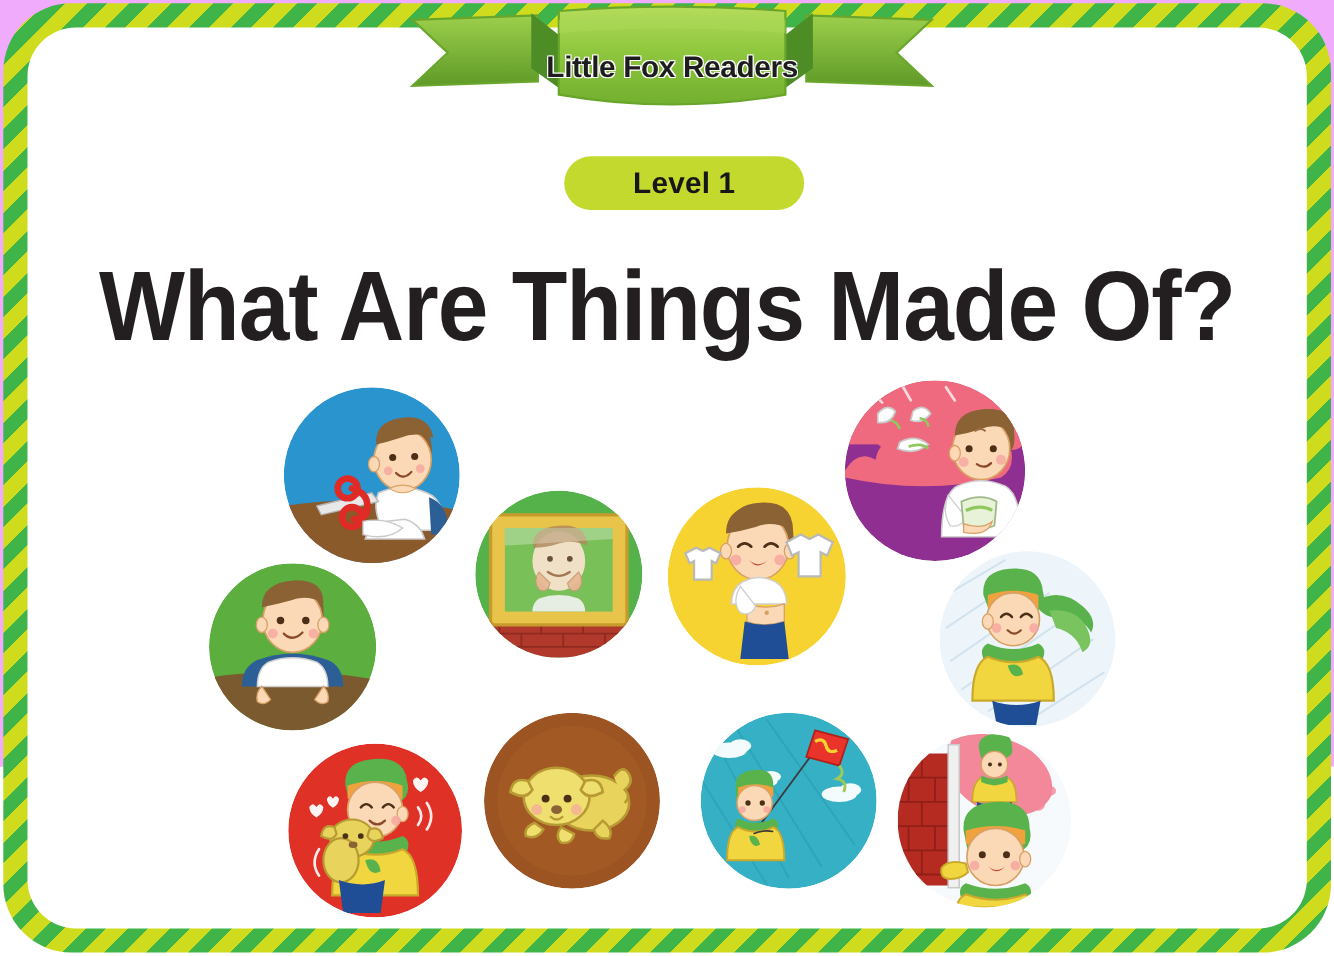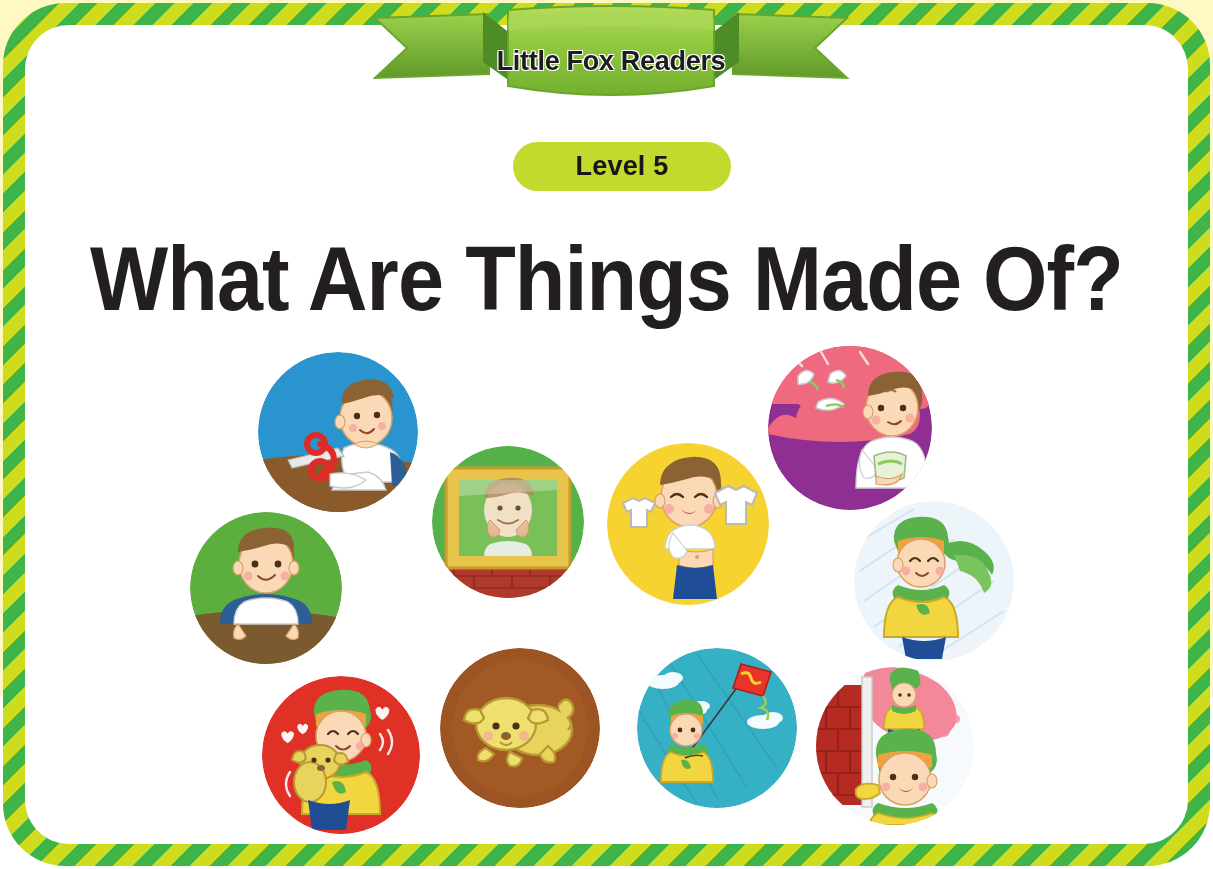--- a/index.html
+++ b/index.html
@@ -1,18 +1,18 @@
 <!DOCTYPE html>
 <html><head>
 <meta charset="utf-8">
 <style>
   html,body{margin:0;padding:0;background:#ffffff;}
   body{width:1213px;height:869px;overflow:hidden;font-family:"Liberation Sans",sans-serif;}
 
-  .page{position:relative;width:1213px;height:697px;background:#fef9c3;}
+  .page{position:relative;width:1213px;height:697px;background:#f0abfc;}
 
   
   .frame{
     position:absolute;left:3px;top:3px;width:1207px;height:863px;
     border-radius:62px;
     background:repeating-linear-gradient(135deg,
         #3fb449 0px, #3fb449 13px,
         #cfdc1e 13px, #cfdc1e 27px);
     box-sizing:border-box;
   }
@@ -87,21 +87,21 @@
 
       <path d="M368,12 L340,34 L340,82 L368,62 Z" fill="#4e8c25"></path>
 
       <path d="M137,10 Q240,2 343,10 L343,86 Q240,104 137,86 Z" fill="url(#gRib)" stroke="#69a52b" stroke-width="2"></path>
       <path d="M137,18 Q240,10 343,18 L343,30 Q240,22 137,30 Z" fill="#a9d857" opacity=".55"></path>
     </svg>
     <div class="ribbon-text">Little Fox Readers</div>
   </div>
 
   <div class="level-pill">
-    <span>Level 5</span>
+    <span>Level 1</span>
   </div>
 
   <div class="title">What Are Things Made Of?</div>
 
   <div class="art">
 
     <div class="bubble" style="left:258px;top:352px;width:160px;height:160px;">
       <svg viewBox="0 0 160 160">
         <circle cx="80" cy="80" r="80" fill="#2a94cf"></circle>
         <path d="M0,108 Q80,96 160,112 L160,160 L0,160 Z" fill="#8a5a2b"></path>

